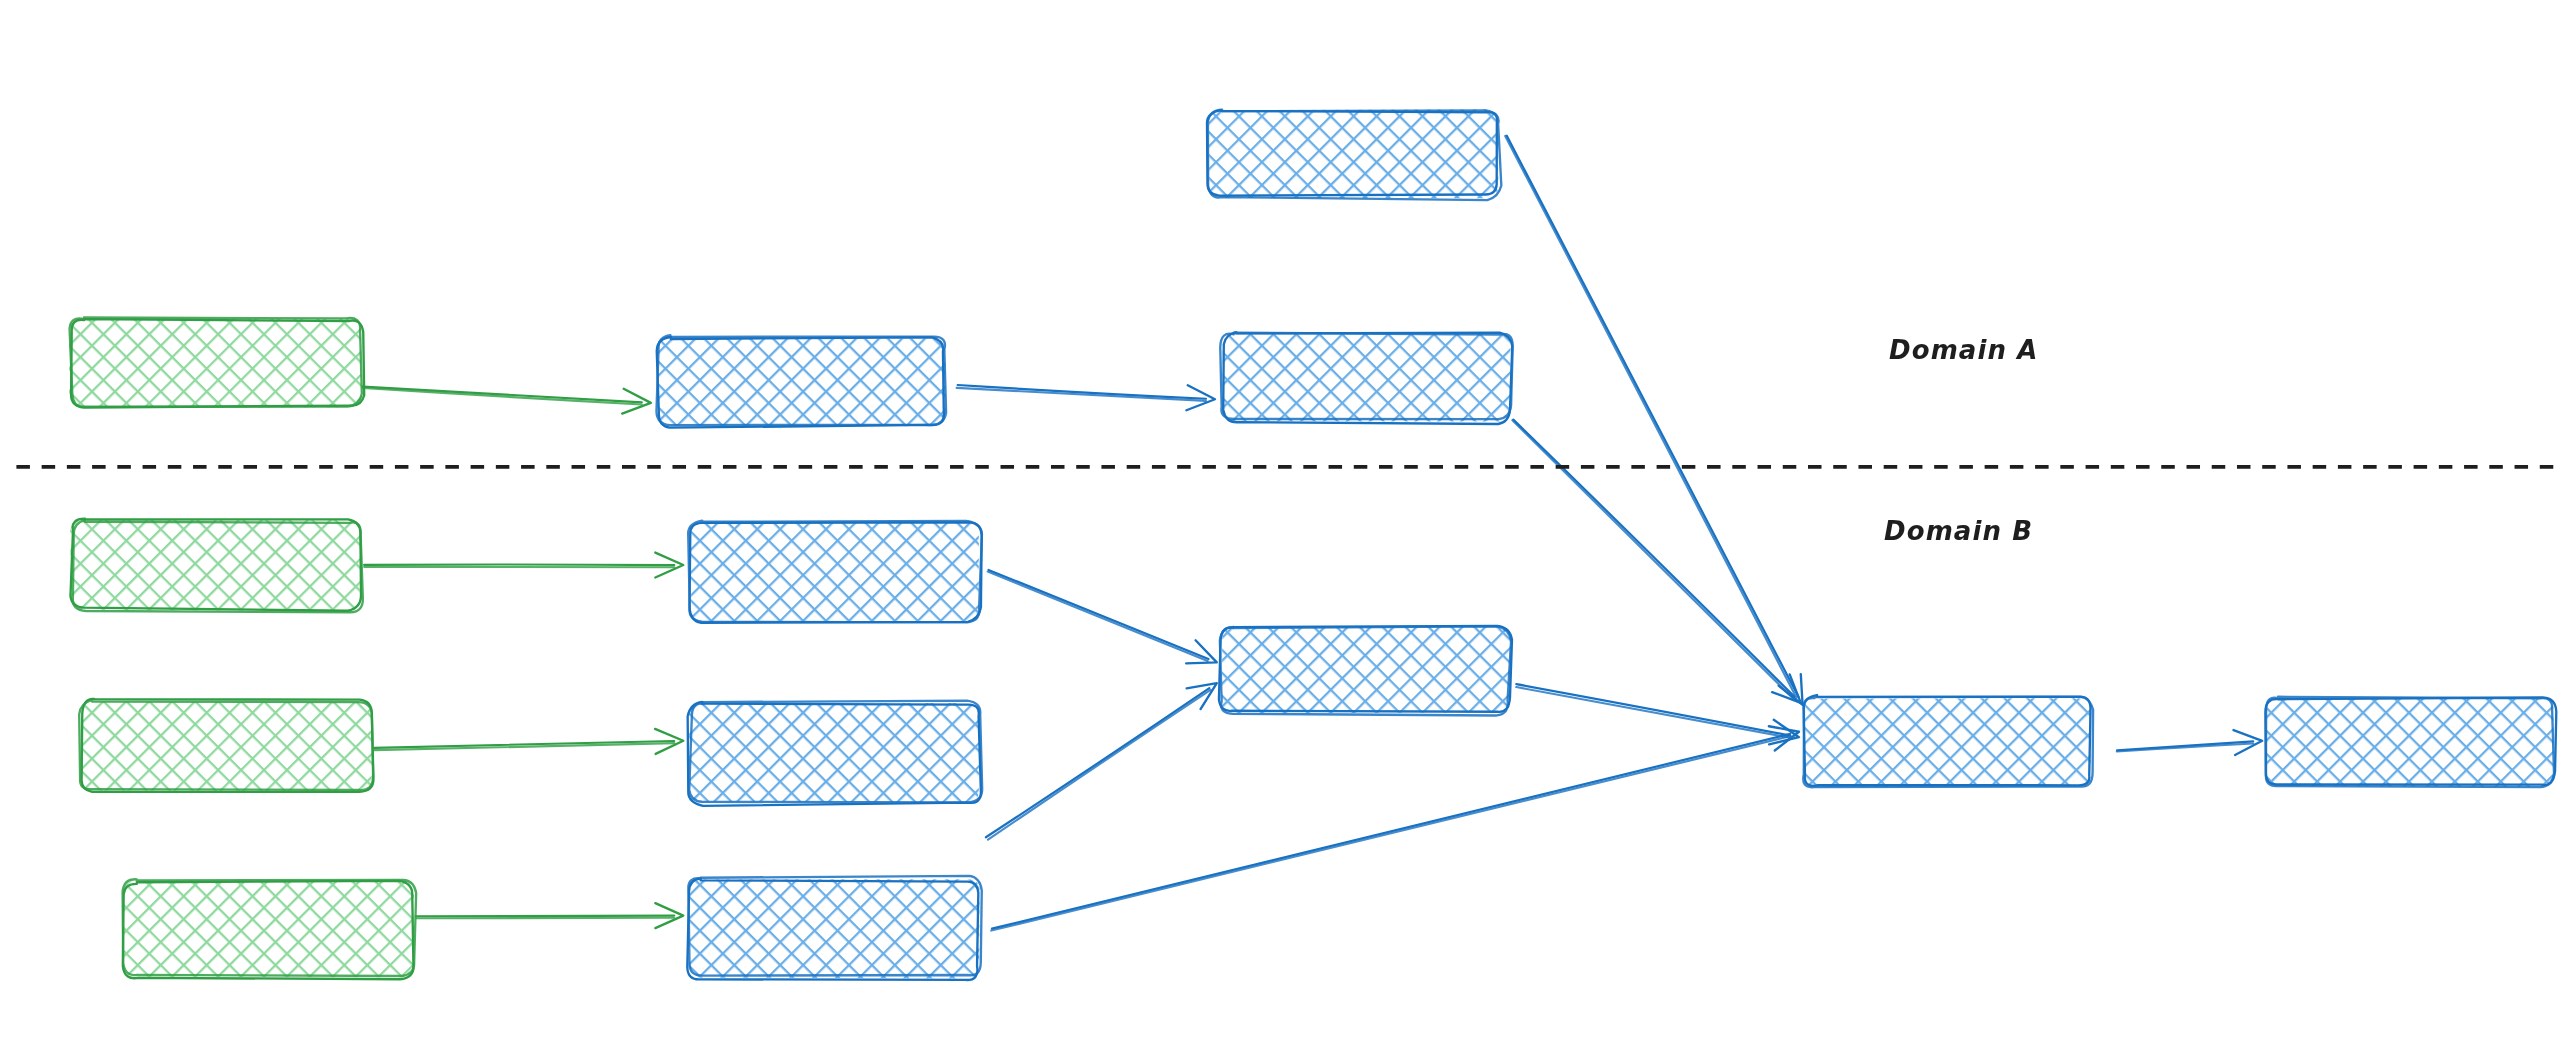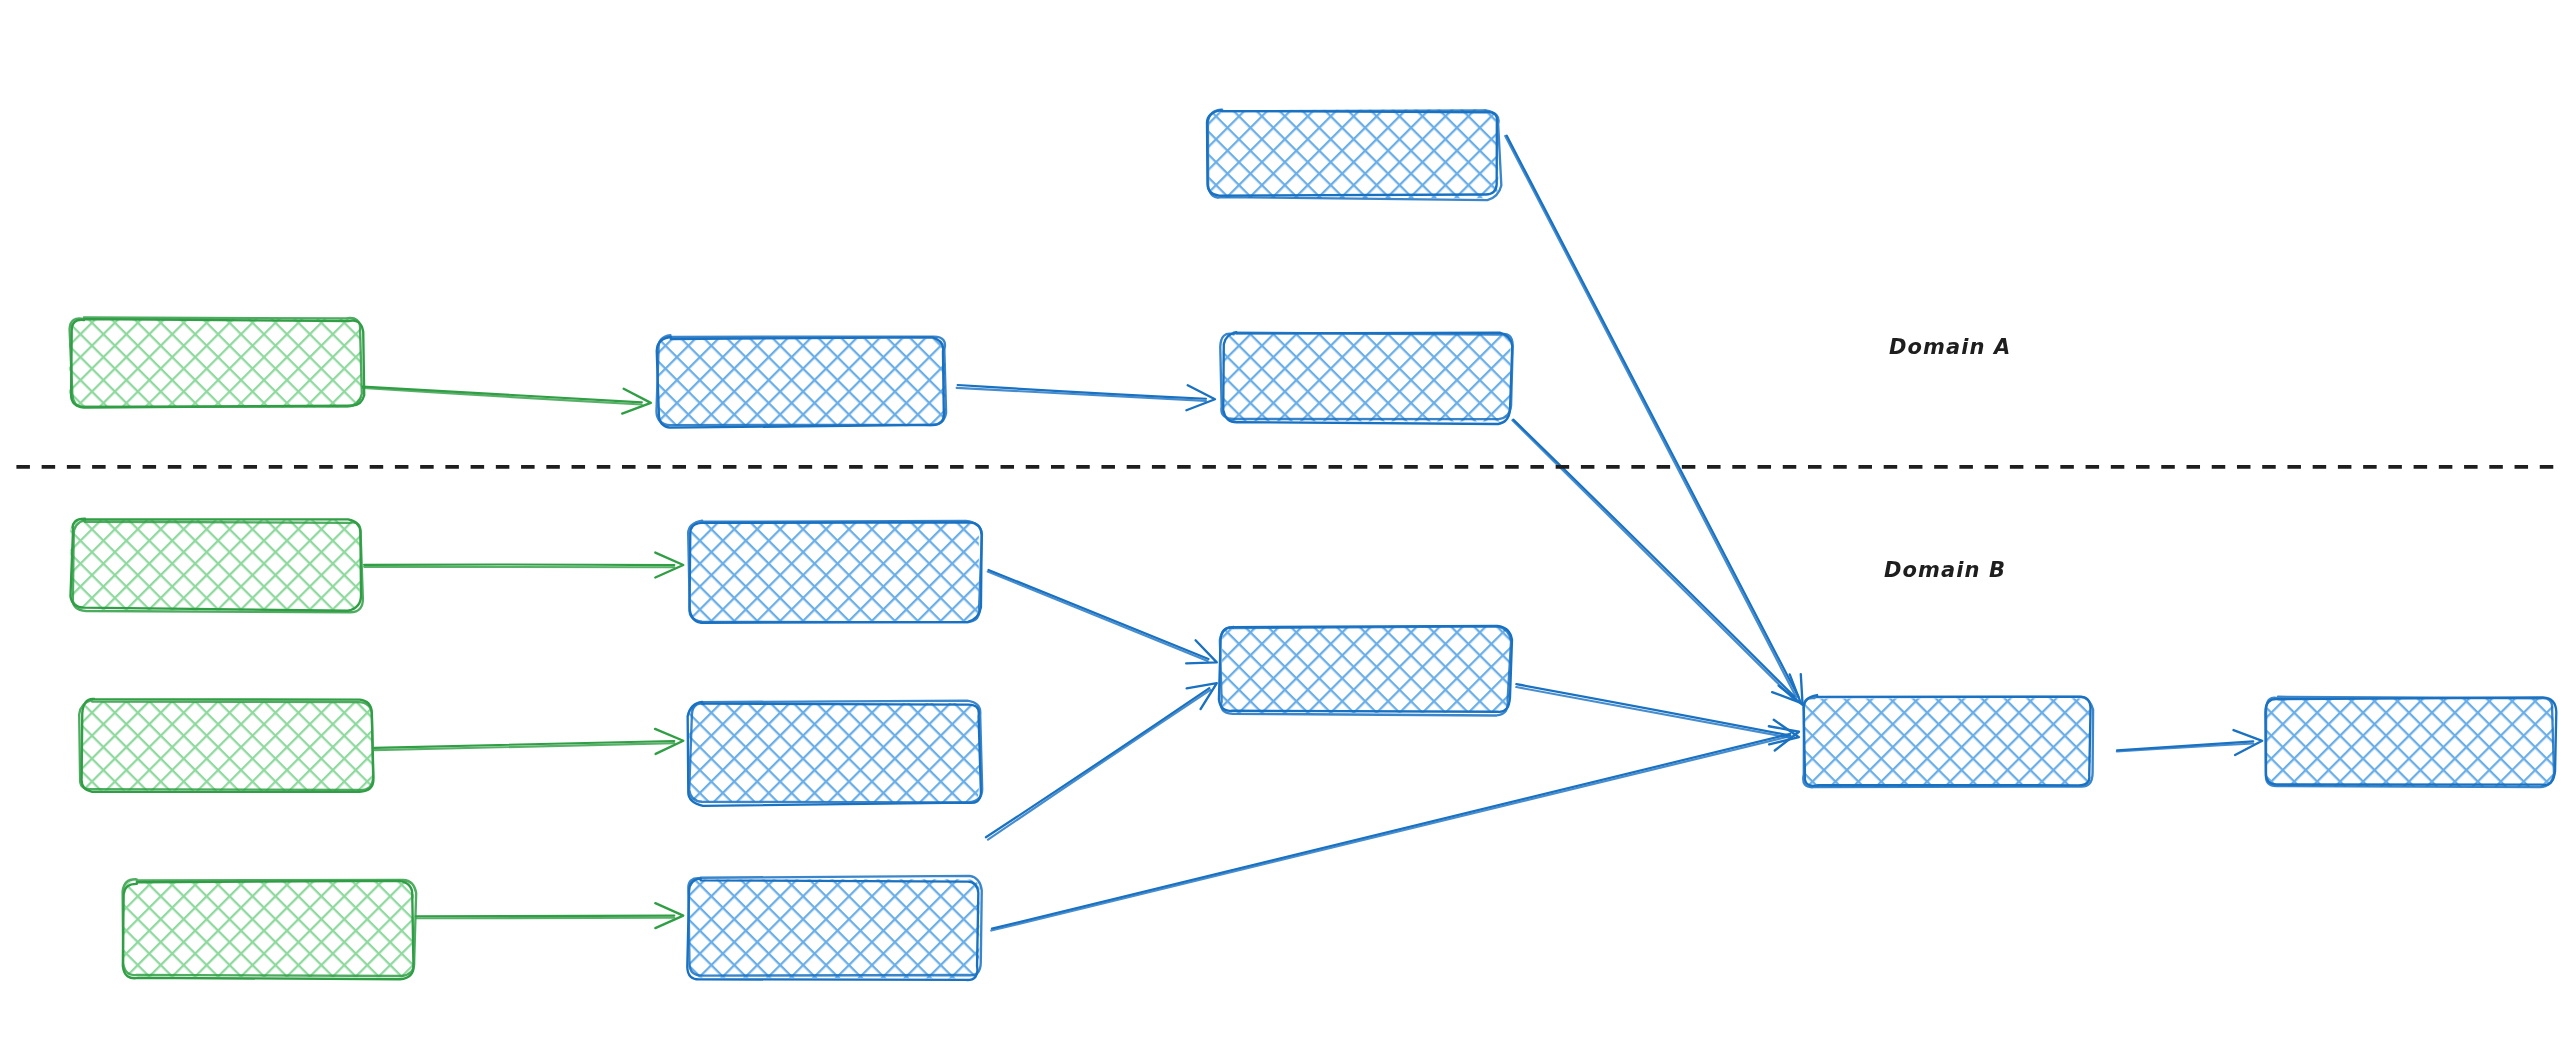--- a/index.html
+++ b/index.html
@@ -4,30 +4,30 @@
 <style>
   html,body{margin:0;padding:0;background:#ffffff;}
   body{
     width:2576px;height:1049px;overflow:hidden;position:relative;
     font-family:"DejaVu Sans", sans-serif;
   }
   #canvas{position:absolute;inset:0;width:2576px;height:1049px;}
   .domain-label{
     position:absolute;
     font-family:"DejaVu Sans", sans-serif;
-    font-size:21px;
+    font-size:26px;
     font-style:italic;
     font-weight:600;
     letter-spacing:1.1px;
     color:#1e1e1e;
     white-space:nowrap;
     user-select:none;
   }
   #label-domain-a{left:1889px;top:335px;}
-  #label-domain-b{left:1884px;top:558px;}
+  #label-domain-b{left:1884px;top:516px;}
 </style>
 </head>
 <body>
 
 <svg id="canvas" viewBox="0 0 2858 1164" xmlns="http://www.w3.org/2000/svg">
   <defs>
     <pattern id="hatch-green" width="18" height="18" patternUnits="userSpaceOnUse" patternTransform="rotate(45)">
       <rect width="18" height="18" fill="#ffffff"></rect>
       <line x1="0" y1="0" x2="0" y2="18" stroke="#8fd99f" stroke-width="5"></line>
       <line x1="0" y1="0" x2="18" y2="0" stroke="#8fd99f" stroke-width="5"></line>

